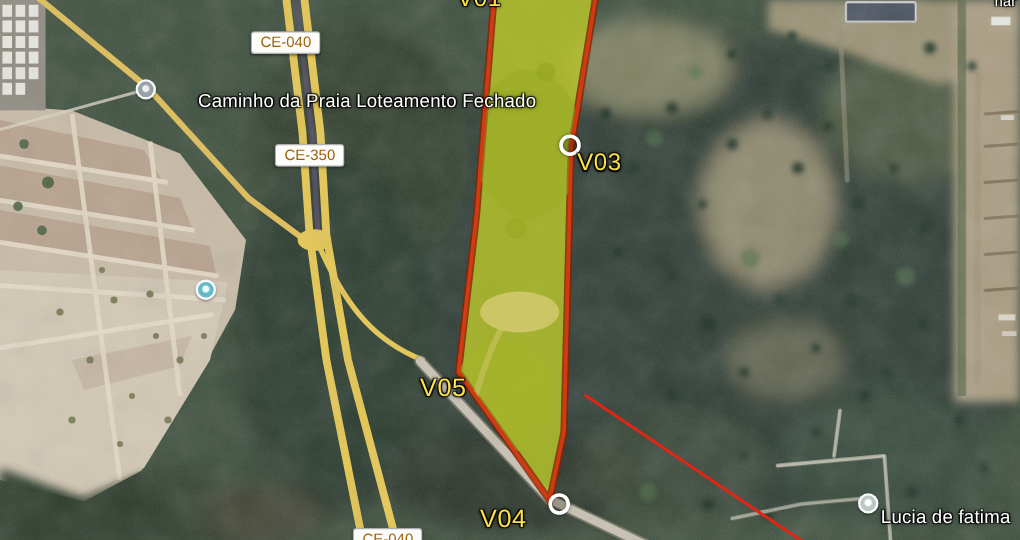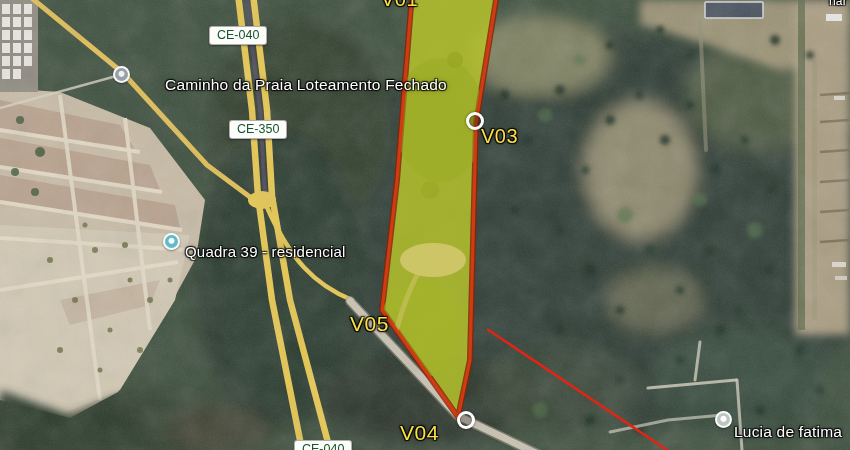--- a/index.html
+++ b/index.html
@@ -30,21 +30,21 @@
     font-size:21px;
     letter-spacing:.5px;
     white-space:nowrap;
     text-shadow:-1px -1px 1px rgba(0,0,0,.85), 1px -1px 1px rgba(0,0,0,.85),
                 -1px 1px 1px rgba(0,0,0,.85), 1px 1px 1px rgba(0,0,0,.85),
                 0 0 4px rgba(0,0,0,.6);
   }
   .road-badge{
     position:absolute;
     background:#fcfcfb;
-    color:#14532d;
+    color:#a16207;
     font-size:12.5px;
     line-height:15px;
     padding:1px 7px;
     border-radius:3px;
     border:1px solid rgba(150,150,150,.75);
     box-shadow:0 1px 2px rgba(0,0,0,.4);
     white-space:nowrap;
   }
   .poi-marker{
     position:absolute;
@@ -295,21 +295,20 @@
   </svg>
 
   <span class="poi-marker poi-gray" style="left:113px;top:66px;"></span>
   <span class="poi-marker poi-teal" style="left:163px;top:233px;"></span>
   <span class="poi-marker poi-light" style="left:715px;top:411px;"></span>
   <span class="vertex-ring" style="left:466px;top:112px;"></span>
   <span class="vertex-ring" style="left:457px;top:411px;"></span>
 
   <div class="place-label" style="left:133px;top:76px;margin-left:32px;">Caminho da Praia Loteamento Fechado</div>
 
-  <div class="place-label" style="left:185px;top:243px;font-size:15px;">Quadra 39 - residencial</div>
 
   <div class="place-label" style="left:734px;top:423px;">Lucia de fatima</div>
 
   <div class="place-label" style="left:829px;top:-6px;font-size:12px;">nar</div>
 
   <div class="vertex-label" style="left:381px;top:-12px;font-size:20px;">V01</div>
 
   <div class="vertex-label" style="left:481px;top:125px;font-size:20px;">V03</div>
 
   <div class="vertex-label" style="left:400px;top:421px;">V04</div>

